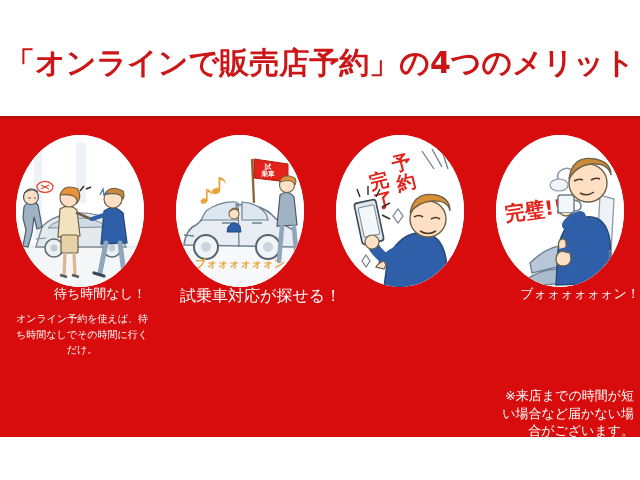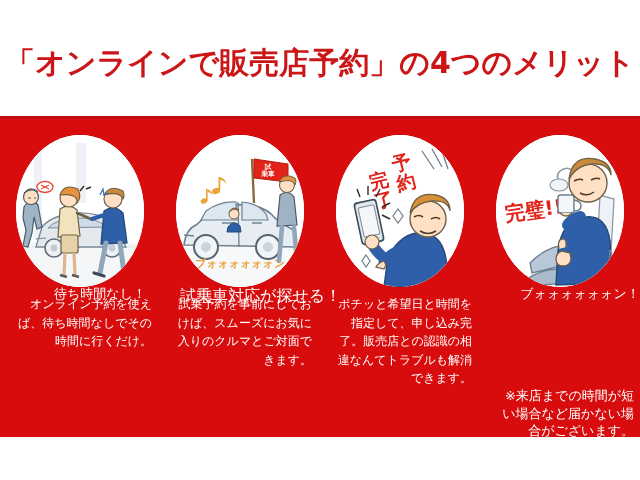--- a/index.html
+++ b/index.html
@@ -106,27 +106,27 @@
     font-weight: normal;
     font-size: 13px;
     line-height: 1.1;
     white-space: nowrap;
     padding-left: 20px;
   }
   .col-title.small { font-size: 16px; }
 
   .col-body {
     position: absolute;
-    top: 176px;
+    top: 192px;
     left: 12px;
     right: 8px;
     color: #ffffff;
-    font-size: 12px;
+    font-size: 10px;
     line-height: 1.55;
-    text-align: right;
+    text-align: center;
   }
   .col-note {
     position: absolute;
     top: 268px;
     left: 12px;
     right: 6px;
     color: #ffffff;
     font-size: 13px;
     line-height: 1.35;
     text-align: right;
@@ -236,21 +236,20 @@
               <path d="M104 60 q8 -6 14 2 l3 28 -20 1z" fill="#9fb3c4" stroke="#4a5a68" stroke-width="1.2"></path>
               <circle cx="111" cy="50" r="7.5" fill="#ffe0c4" stroke="#6b6048" stroke-width="1.1"></circle>
               <path d="M103 47 q5 -10 16 -4 q2 4 0 7 q-2 -7 -16 -3z" fill="#e8903a" stroke="#6b6048" stroke-width="1"></path>
               <path d="M106 92 l-3 34 M118 92 l3 34" stroke="#8fa6bb" stroke-width="4.6" stroke-linecap="round"></path>
 
               <text x="64" y="132" font-size="11" fill="#e8a33a" font-weight="bold" text-anchor="middle" font-family="'DejaVu Sans',sans-serif">ブォォォォォォン</text>
             </svg>
           </div>
         </div>
         <div class="col-title small">試乗車対応が探せる！</div>
-        <div class="col-body">試乗予約を事前にしておけば、スムーズにお気に入りのクルマとご対面できます。</div>
       </div>
 
       <div class="col">
         <div class="circle-wrap">
           <div class="circle">
             <svg width="128" height="152" viewBox="0 0 128 152">
               <rect x="0" y="0" width="128" height="152" fill="#ffffff"></rect>
 
               <g stroke="#6e7d8a" stroke-width="1.3">
                 <line x1="86" y1="16" x2="98" y2="34"></line>
@@ -289,21 +288,20 @@
               <path d="M48 126 q-6 2 -8 6 l8 2 2 -4z" fill="#ffe0c4" stroke="#6b6048" stroke-width="1.2"></path>
 
               <circle cx="92" cy="84" r="18" fill="#ffe0c4" stroke="#6b6048" stroke-width="1.4"></circle>
               <path d="M74 78 q4 -22 26 -18 q14 3 14 16 q-2 -11 -18 -10 q-14 1 -22 12z" fill="#d98f33" stroke="#6b6048" stroke-width="1.3"></path>
               <path d="M78 82 q5 -3 9 0" stroke="#4a3a28" stroke-width="1.6" fill="none"></path>
               <path d="M95 84 q5 -3 9 0" stroke="#4a3a28" stroke-width="1.6" fill="none"></path>
               <path d="M84 96 q8 5 16 0" stroke="#4a3a28" stroke-width="1.6" fill="none"></path>
             </svg>
           </div>
         </div>
-        <div class="col-body">ポチッと希望日と時間を指定して、申し込み完了。販売店との認識の相違なんてトラブルも解消できます。</div>
       </div>
 
       <div class="col">
         <div class="circle-wrap">
           <div class="circle">
             <svg width="128" height="152" viewBox="0 0 128 152">
               <rect x="0" y="0" width="128" height="152" fill="#ffffff"></rect>
 
               <path d="M66 48 q-8 -6 -2 -12 q6 -5 12 -1" stroke="#8d9aa6" stroke-width="1.6" fill="none"></path>
               <ellipse cx="63" cy="50" rx="9" ry="6" fill="#f2f5f8" stroke="#8d9aa6" stroke-width="1.2"></ellipse>

